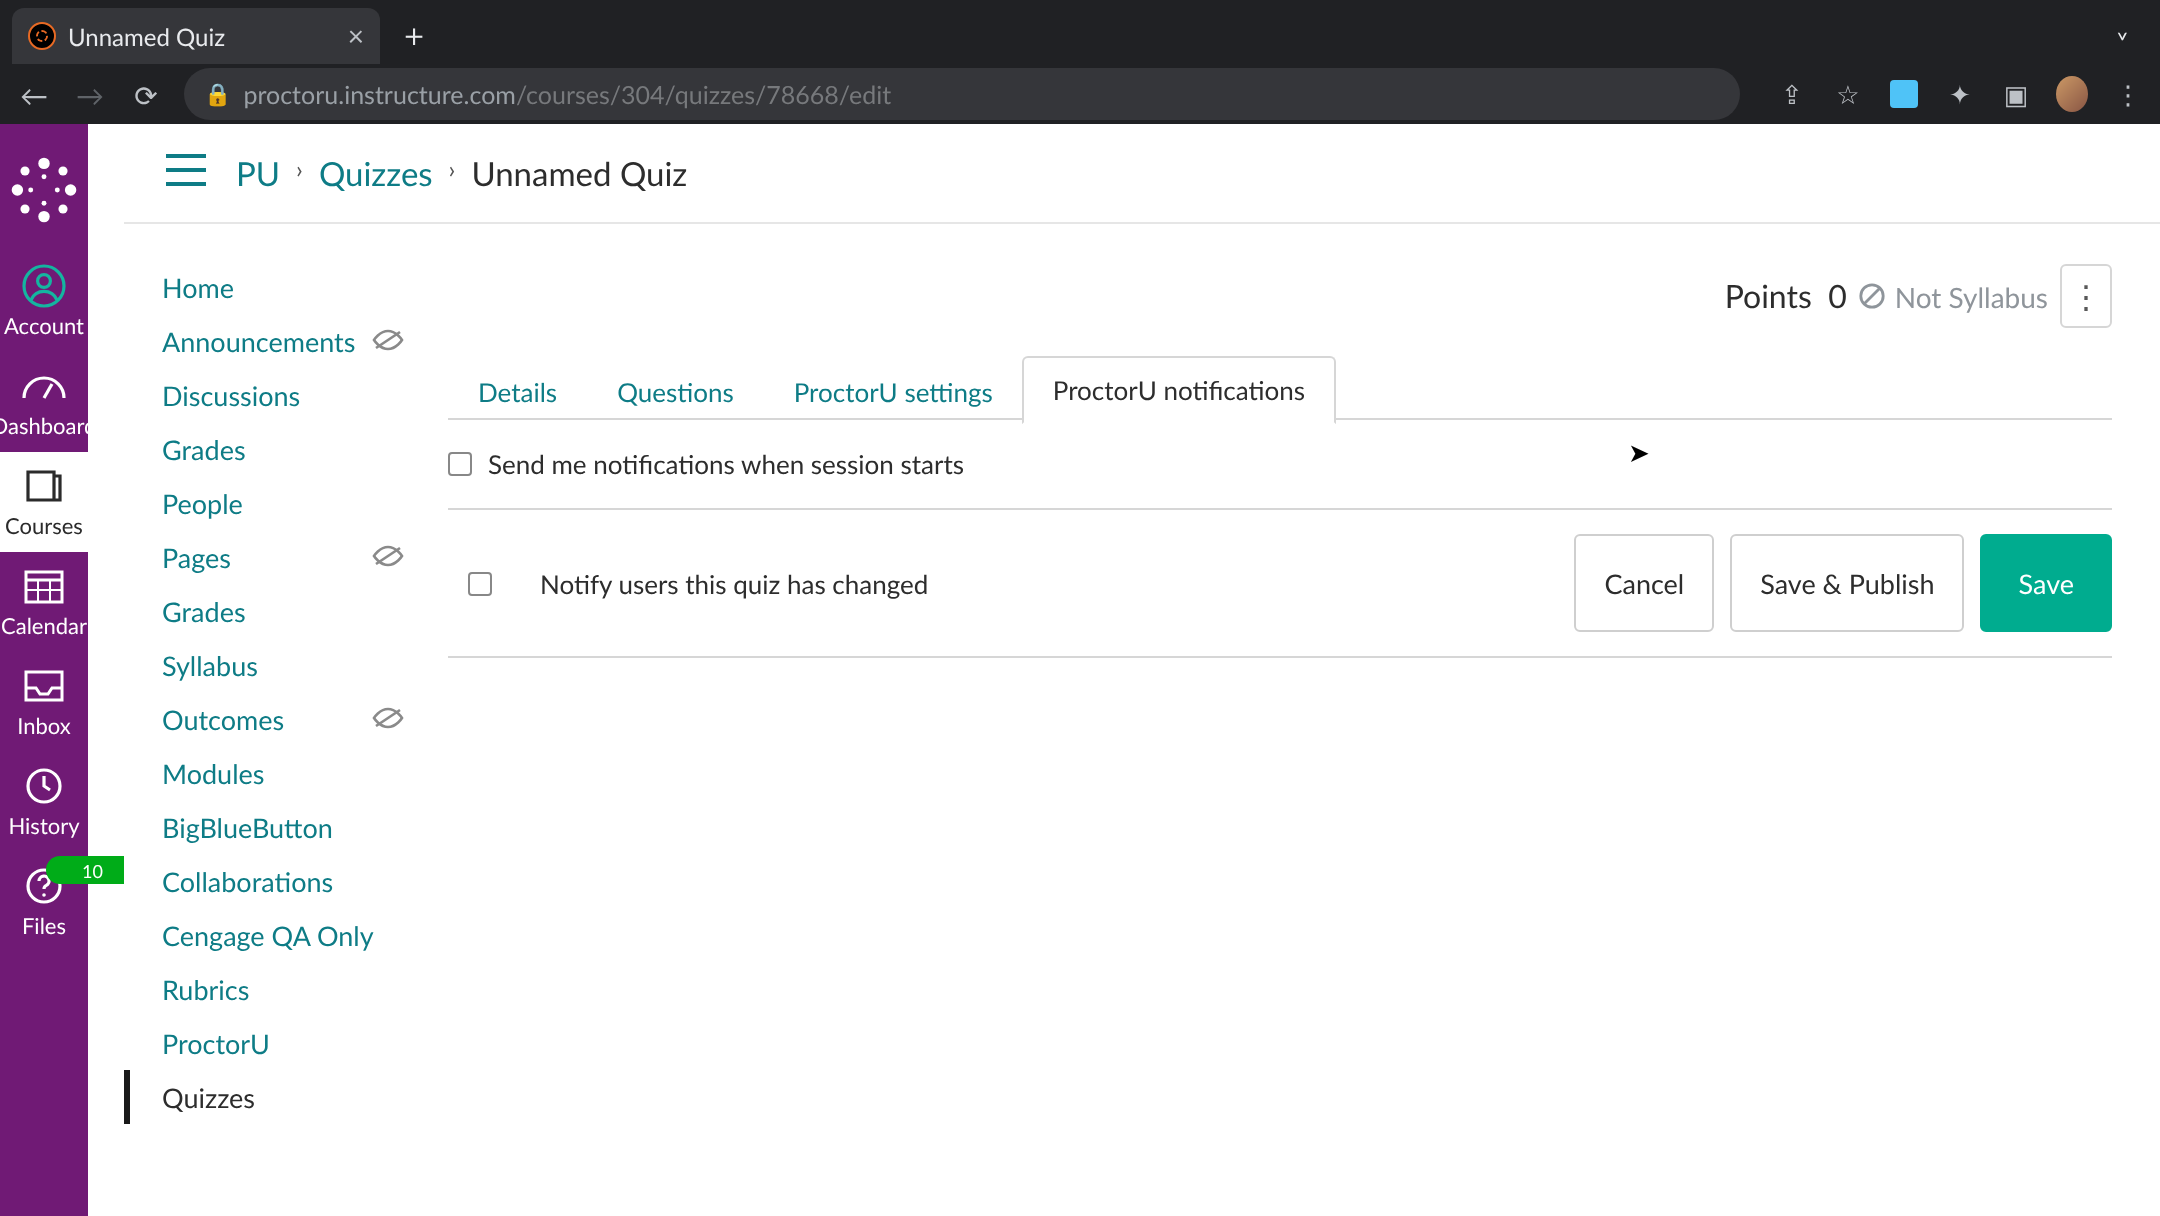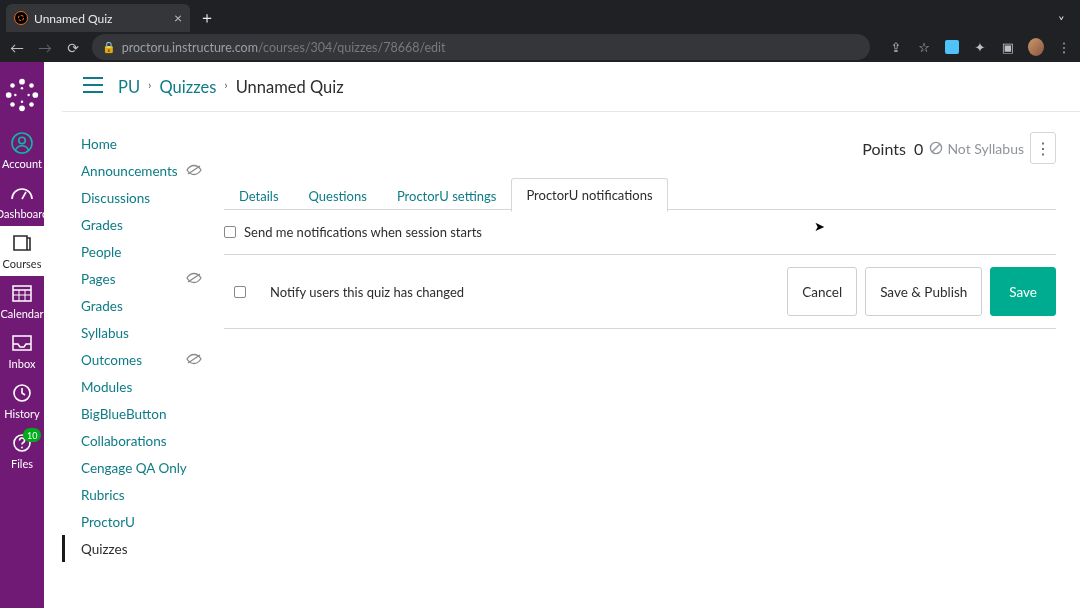--- a/index.html
+++ b/index.html
@@ -27,21 +27,21 @@
   .ext-ic{width:14px;height:14px;background:#4fc3f7;border-radius:2px;}
 
   
   .global-nav { position:absolute; top:62px; left:0; width:44px; bottom:0; background:#701a75; display:flex; flex-direction:column; align-items:center; padding-top:6px; }
   .brand-logo { width:42px; height:42px; margin:6px 0 10px; display:flex;align-items:center;justify-content:center;}
   .brand-logo svg{width:38px;height:38px;}
   .nav-item { width:62px; display:flex; flex-direction:column; align-items:center; padding:5px 0 6px; color:#fff; font-size:11px; gap:2px; position:relative; text-align:center;}
   .nav-item .ni-icon { width:26px; height:24px; display:flex;align-items:center;justify-content:center;}
   .nav-item.courses { background:#fff; color:#2b2b2b; }
   .nav-item.courses .stroke{stroke:#2b2b2b;}
-  .badge { position:absolute; top:2px; left:32px; min-width:16px; height:14px; background:#00ac18; border-radius:8px; font-size:9px; color:#fff; display:flex;align-items:center;justify-content:center;padding:0 4px;}
+  .badge { position:absolute; top:2px; left:32px; min-width:16px; height:14px; background:#00ac18; border-radius:8px; font-size:9px; color:#fff; display:flex;align-items:center;justify-content:center;padding:0 18px;}
 
   
   .app { position:absolute; top:62px; left:62px; right:0; bottom:0; background:#fff; }
   .crumbs-row { height:50px; display:flex; align-items:center; padding:0 20px; border-bottom:1px solid #e6e6e6; gap:14px;}
   .hamburger svg{width:22px;height:18px;}
   .crumbs { display:flex; align-items:flex-start; gap:8px; font-size:16.5px;}
   .crumbs a { color:#0e7c86; text-decoration:none; }
   .crumbs .sep { color:#555; font-size:12px; }
   .crumbs .cur { color:#2d2d2d; }
 

